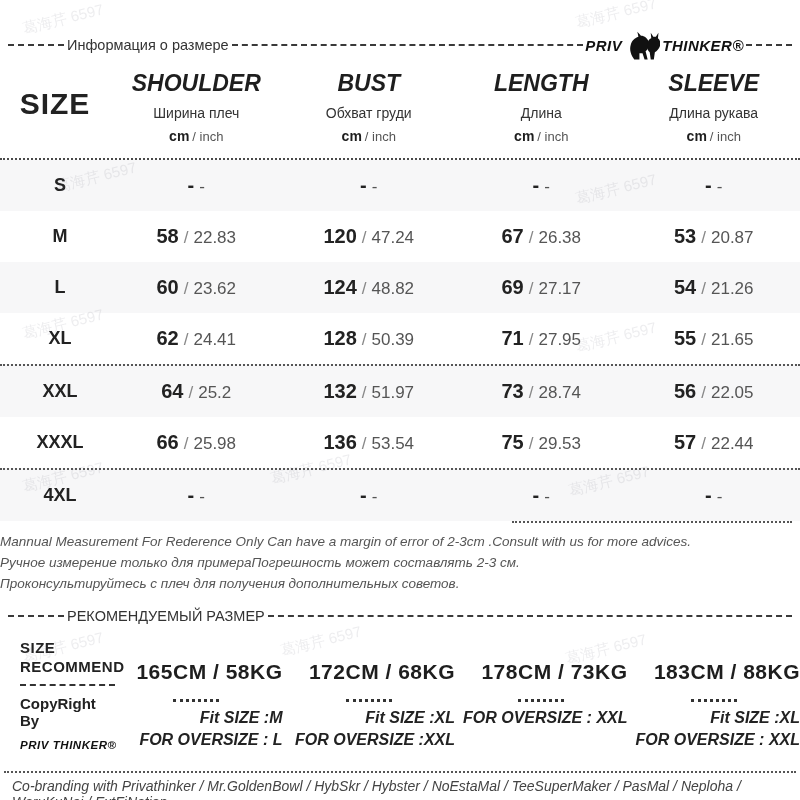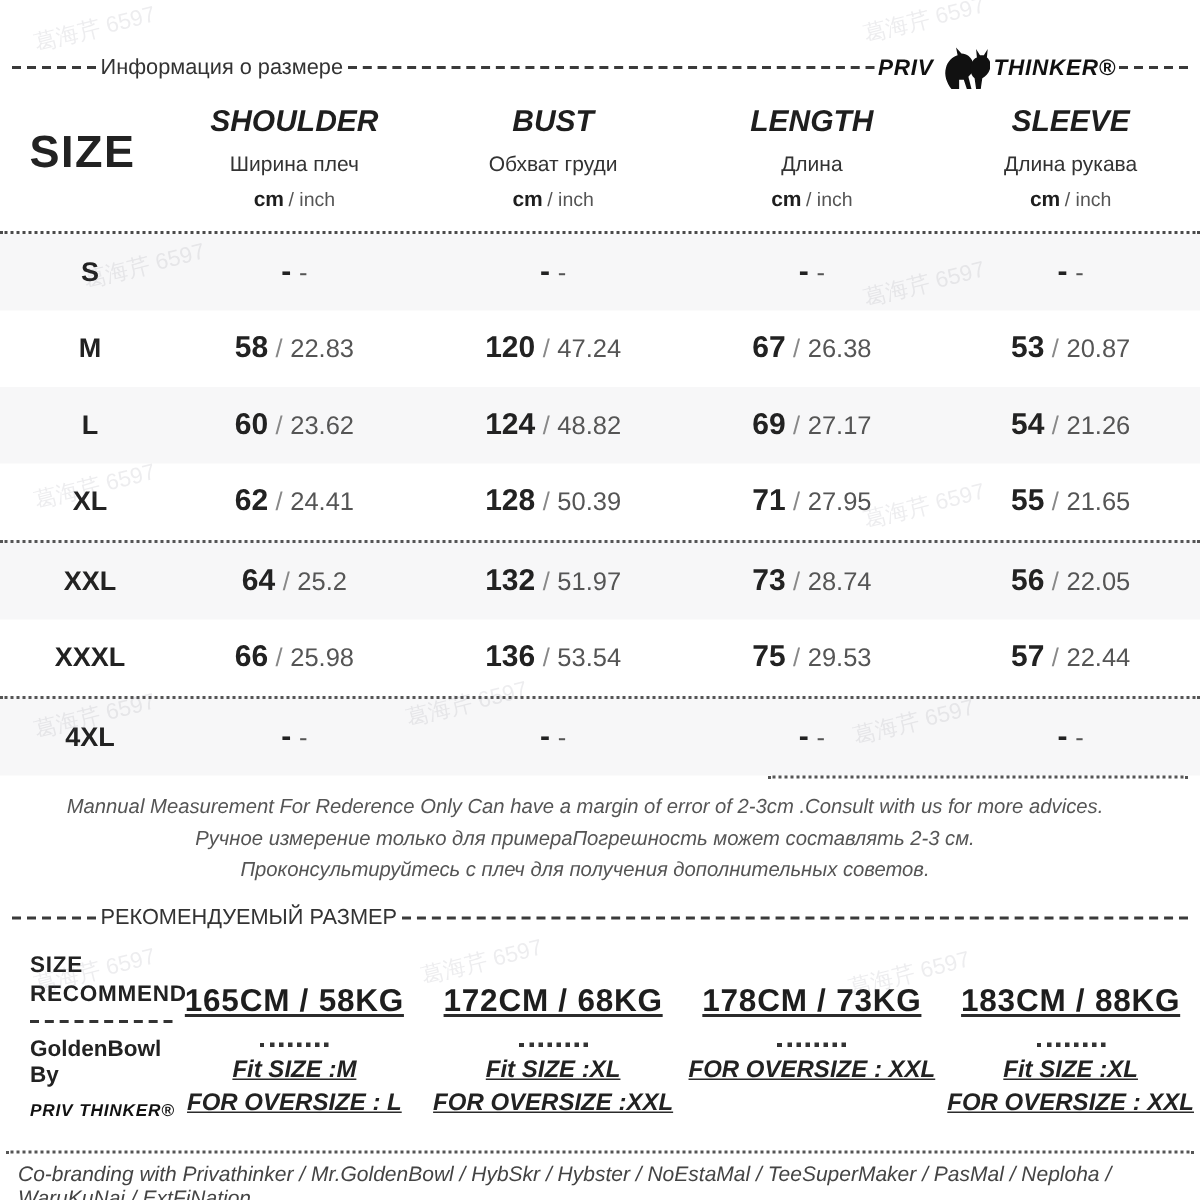--- a/index.html
+++ b/index.html
@@ -19,44 +19,44 @@
   .brand-left,.brand-right{font-weight:bold;font-style:italic;font-size:15px;
       letter-spacing:.5px;color:#111;}
   .brand svg{margin:0 2px;}
   .brand.small .brand-left,.brand.small .brand-right{font-size:11.5px;}
   
   .grid5{display:grid;grid-template-columns:110px 1fr 1fr 1fr 1fr;}
   .thead{margin:10px 0 0 0;padding-bottom:14px;border-bottom:2px dotted #4a4a4a;}
   .corner{align-self:center;justify-self:center;font-size:30px;font-weight:800;
       letter-spacing:1px;color:#222;}
   .hcol{text-align:center;padding-top:6px;}
-  .hname{font-size:20px;font-weight:bold;font-style:italic;color:#1e1e1e;margin-bottom:8px;}
+  .hname{font-size:23px;font-weight:bold;font-style:italic;color:#1e1e1e;margin-bottom:8px;}
   .hsub{font-size:14px;color:#333;margin-bottom:7px;}
   .hunit{font-size:13px;color:#555;}
   .hunit b{font-size:14px;color:#1e1e1e;font-weight:bold;margin-right:3px;}
   .trow{height:51px;align-items:center;}
   .trow.alt{background:#f7f7f8;}
   #rows .trow:nth-child(5),#rows .trow:nth-child(7){border-top:2px dotted #555;}
   .szc{justify-self:center;font-size:18px;font-weight:bold;color:#222;padding-left:10px;}
   .valc{display:flex;justify-content:center;align-items:baseline;gap:5px;}
   .cmv{font-size:20px;font-weight:bold;color:#222;}
   .sl{font-size:17px;color:#888;}
   .inv{font-size:17px;color:#555;}
   .part-dot{width:280px;margin:0 8px 0 auto;border-top:2px dotted #555;}
   
-  .notes{margin-top:8px;text-align:center;padding-right:20px;}
+  .notes{margin-top:8px;text-align:left;padding-right:20px;}
   .note-line{font-size:13.5px;font-style:italic;color:#555;line-height:21px;}
   
   .recbar{display:flex;align-items:center;margin:14px 8px 0 8px;height:16px;justify-content:space-between;}
   .recgrid{margin-top:14px;grid-template-columns:110px 1fr 1fr 1fr 1fr;}
   .recleft{padding-left:20px;}
   .reclabel div{font-size:15px;font-weight:bold;color:#222;line-height:19px;letter-spacing:.5px;}
   .recdash{width:95px;border-top:2px dashed #333;margin:8px 0 9px 0;}
   .copyright{font-size:15px;font-weight:bold;color:#222;margin-bottom:4px;}
-  .reccol{text-align:center;text-decoration:underline;}
+  .reccol{text-align:right;}
   .recstats{font-size:21px;font-weight:bold;color:#1e1e1e;margin-top:22px;letter-spacing:.5px;}
   .recdots{width:46px;border-top:3px dotted #333;margin:15px auto 5px auto;}
   .recfit,.recover{font-size:16px;font-weight:bold;font-style:italic;color:#222;line-height:22px;}
   
   .footdot{margin:14px 4px 0 4px;border-top:2px dotted #555;}
   .cobrand{margin-top:5px;padding-left:12px;font-size:14px;font-style:italic;color:#444;}
 </style>
 </head>
 <body>
 
@@ -283,21 +283,21 @@
     <span class="dash grow"></span>
   </div>
 
   <div id="recgrid" class="grid5 recgrid">
     <div class="recleft">
       <div class="reclabel">
         <div>SIZE</div>
         <div>RECOMMEND</div>
       </div>
       <div class="recdash"></div>
-      <div class="copyright">GoldenBowl By</div>
+      <div class="copyright">CopyRight By</div>
       <span class="brand small" style="margin:0;">
         <span class="brand-left">PRIV</span>
         <svg width="26" height="24" viewBox="0 0 70 60" aria-hidden="true">
           <path fill="#111" d="M20 58 C14 50 10 40 13 30 C15 22 21 16 28 14 L26 4 L33 12 C40 12 46 17 48 24 C50 31 47 38 42 42 L46 58 L40 58 L36 46 L30 46 L30 58 Z"></path>
           <path fill="#111" d="M52 58 L50 44 C45 40 43 32 46 25 C47 21 50 18 53 17 L52 6 L57 14 L62 14 L67 6 L66 17 C70 20 72 26 70 32 C68 38 64 42 60 44 L58 58 Z"></path>
         </svg>
         <span class="brand-right">THINKER®</span>
       </span>
     </div>
   <div class="reccol">

